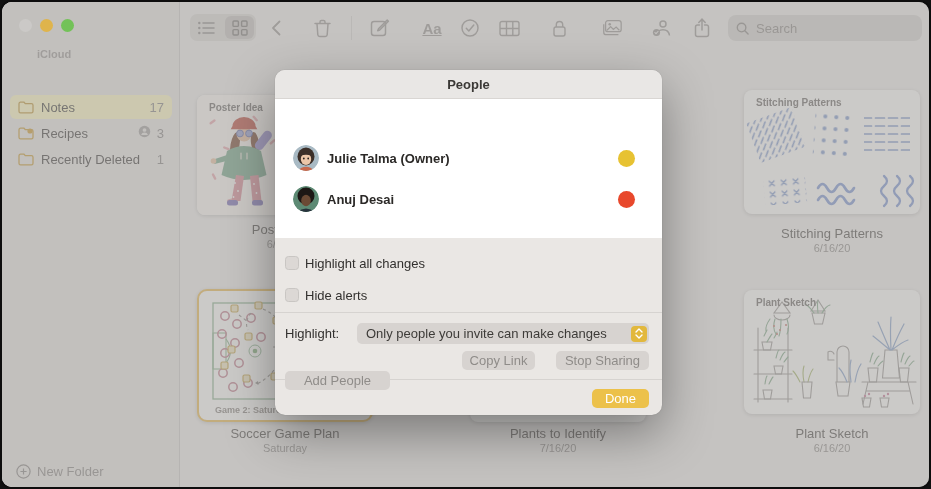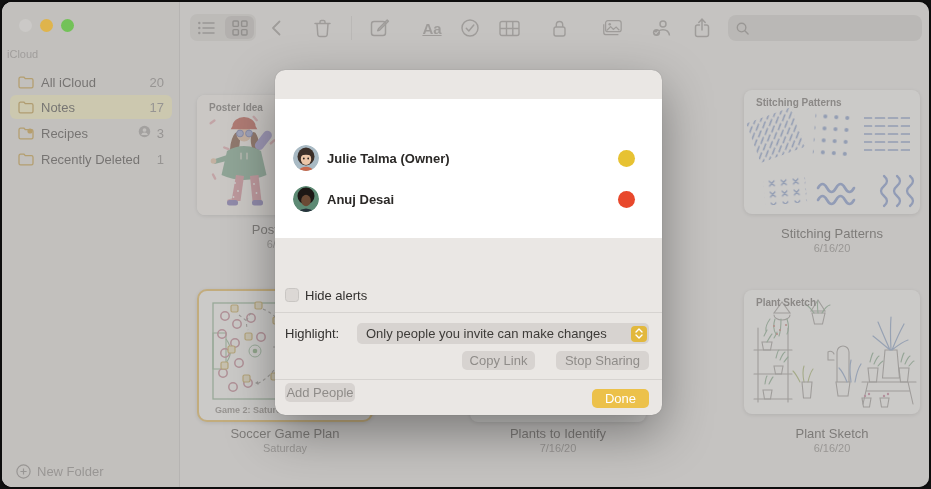--- a/index.html
+++ b/index.html
@@ -1,21 +1,21 @@
 <!DOCTYPE html>
 <html><head>
 <meta charset="utf-8">
 <style>
   html,body{margin:0;padding:0;background:#111;}
   *{box-sizing:border-box;font-family:"Liberation Sans","DejaVu Sans",sans-serif;}
   .window{position:relative;width:931px;height:489px;background:#f0eeec;border:2px solid #0d0d0d;border-radius:12px;overflow:hidden;}
 
   
   .sidebar{position:absolute;left:0;top:0;width:178px;height:100%;background:#e9e6e3;border-right:1px solid #cfccc9;}
-  .side-header{position:absolute;left:5px;top:46px;font-size:11px;font-weight:400;color:#9d9a97;}
+  .side-header{position:absolute;left:35px;top:46px;font-size:11px;font-weight:700;color:#9d9a97;}
   .srow{position:absolute;left:8px;width:162px;height:24px;border-radius:6px;display:flex;align-items:center;padding:0 8px 0 8px;}
   .srow.selected{background:#fef9c3;}
   .srow .flabel{font-size:13px;color:#403e3c;margin-left:7px;white-space:nowrap;overflow:hidden;}
   .srow .count{margin-left:auto;font-size:13px;color:#8a8785;}
   .srow .personmini{margin-left:auto;margin-right:6px;}
   .srow .personmini + .count{margin-left:0;}
   .newfolder{position:absolute;left:14px;top:462px;display:flex;align-items:center;gap:6px;font-size:13px;color:#8d8a87;}
 
   
   .traffic{position:absolute;left:17px;top:17px;display:flex;gap:8px;z-index:45;}
@@ -65,27 +65,20 @@
   .btn.done{color:#ffffff;font-weight:500;}
 </style>
 </head>
 <body>
 
 <div class="window">
 
   <aside class="sidebar">
     <div class="side-header">iCloud</div>
 
-    <div class="srow" style="top:68px">
-      <svg width="16" height="13" viewBox="0 0 16 13">
-          <path d="M1 3 C1 2 1.6 1.2 2.5 1.2 H6 l1.3 1.5 h6.2 C14.4 2.7 15 3.4 15 4.3 v6 c0 .9-.6 1.6-1.5 1.6 h-11 C1.6 11.9 1 11.2 1 10.3 Z" fill="none" stroke="#c99e38" stroke-width="1.3"></path>
-        </svg>
-      <span class="flabel">All iCloud</span>
-      <span class="count">20</span>
-    </div>
 
     <div class="srow selected" style="top:93px">
       <svg width="16" height="13" viewBox="0 0 16 13">
           <path d="M1 3 C1 2 1.6 1.2 2.5 1.2 H6 l1.3 1.5 h6.2 C14.4 2.7 15 3.4 15 4.3 v6 c0 .9-.6 1.6-1.5 1.6 h-11 C1.6 11.9 1 11.2 1 10.3 Z" fill="none" stroke="#c2983a" stroke-width="1.3"></path>
         </svg>
       <span class="flabel">Notes</span>
       <span class="count">17</span>
     </div>
 
     <div class="srow" style="top:119px">
@@ -240,20 +233,21 @@
             <path d="M8 1.5 V12 M4.8 4.5 L8 1.2 l3.2 3.3"></path>
           </g>
         </svg>
     </div>
 
     <div class="search">
       <svg width="13" height="13" viewBox="0 0 14 14">
           <circle cx="6" cy="6" r="4.6" fill="none" stroke="#8f8c89" stroke-width="1.5"></circle>
           <path d="M9.5 9.5 L13 13" stroke="#8f8c89" stroke-width="1.5" stroke-linecap="round"></path>
         </svg>
+      <input type="text" placeholder="Search" style="">
     </div>
   </header>
 
   <main>
 
     <div class="card" style="left:195px;top:93px;width:176px;height:120px">
       <svg width="176" height="120" viewBox="0 0 176 120">
         <rect width="176" height="120" fill="#faf6f2"></rect>
         <g fill="#e8a9af">
           <rect x="12" y="26" width="7" height="2.4" rx="1.2" transform="rotate(-35 15 27)"></rect>
@@ -434,20 +428,23 @@
 
   <div class="dim"></div>
 
   <div class="traffic">
     <span class="tl" style="background: rgb(203, 201, 199);"></span>
     <span class="tl" style="background: rgb(223, 180, 76);"></span>
     <span class="tl" style="background: rgb(115, 194, 88);"></span>
   </div>
 
   <section class="dialog">
+    <header class="dlg-titlebar">
+      <span>People</span>
+    </header>
 
     <div class="dlg-people">
       <div class="p-row" style="top:46px">
         <span class="avatar">
           <svg width="26" height="26" viewBox="0 0 26 26">
               <defs>
                 <clipPath id="av1">
                   <circle cx="13" cy="13" r="13"></circle>
                 </clipPath>
               </defs>
@@ -479,20 +476,24 @@
                 <ellipse cx="13" cy="14.5" rx="4.8" ry="5.8" fill="#6b4a35"></ellipse>
                 <path d="M4 26 Q13 19 22 26 Z" fill="#27333c"></path>
               </g>
             </svg>
         </span>
         <span class="pname">Anuj Desai</span>
         <span class="dot" style="background: rgb(232, 72, 44);"></span>
       </div>
     </div>
 
+    <div class="opt-row" style="top:186px">
+      <span class="checkbox"></span>
+      <label>Highlight all changes</label>
+    </div>
     <div class="opt-row" style="top:218px">
       <span class="checkbox"></span>
       <label>Hide alerts</label>
     </div>
 
     <div class="dlg-div" style="top:242px"></div>
 
     <span class="perm-label">Highlight:</span>
     <div class="select">
       <span>Only people you invite can make changes</span>
@@ -501,17 +502,17 @@
             <path d="M1 4 L4 1 L7 4 M1 7 L4 10 L7 7" fill="none" stroke="#fff" stroke-width="1.4" stroke-linecap="round" stroke-linejoin="round"></path>
           </svg>
       </span>
     </div>
 
     <div class="btn" style="top:281px;right:127px;width:73px">Copy Link</div>
     <div class="btn" style="top:281px;right:13px;width:93px">Stop Sharing</div>
 
     <div class="dlg-div" style="top:309px"></div>
 
-    <div class="btn" style="top:313px;left:10px;width:70px">Add People</div>
+    <div class="btn" style="top:301px;left:10px;width:105px">Add People</div>
     <div class="btn done" style="top: 319px; right: 13px; width: 57px; background: rgb(236, 193, 74);">Done</div>
   </section>
 
 </div>
 
 </body></html>

